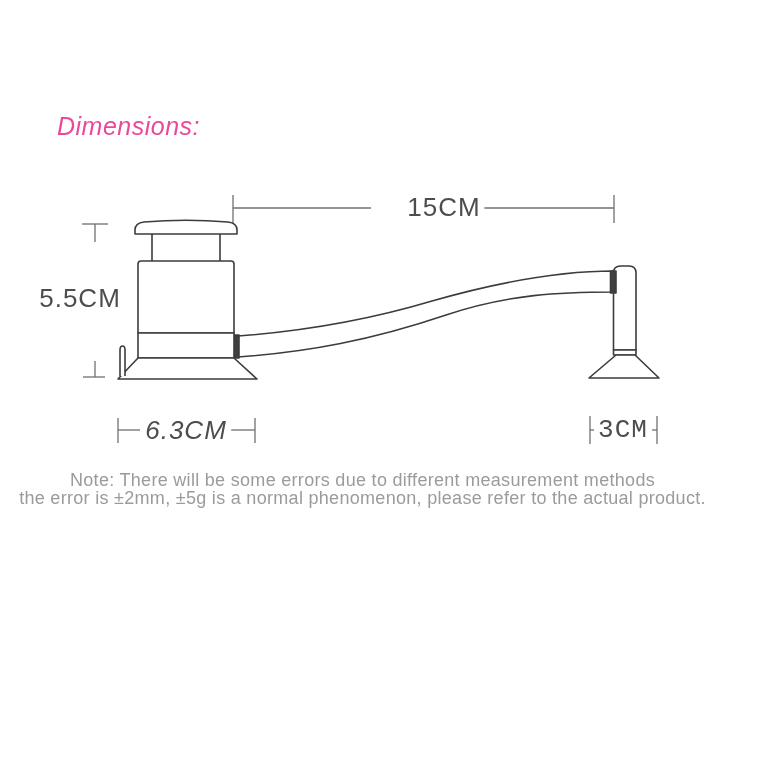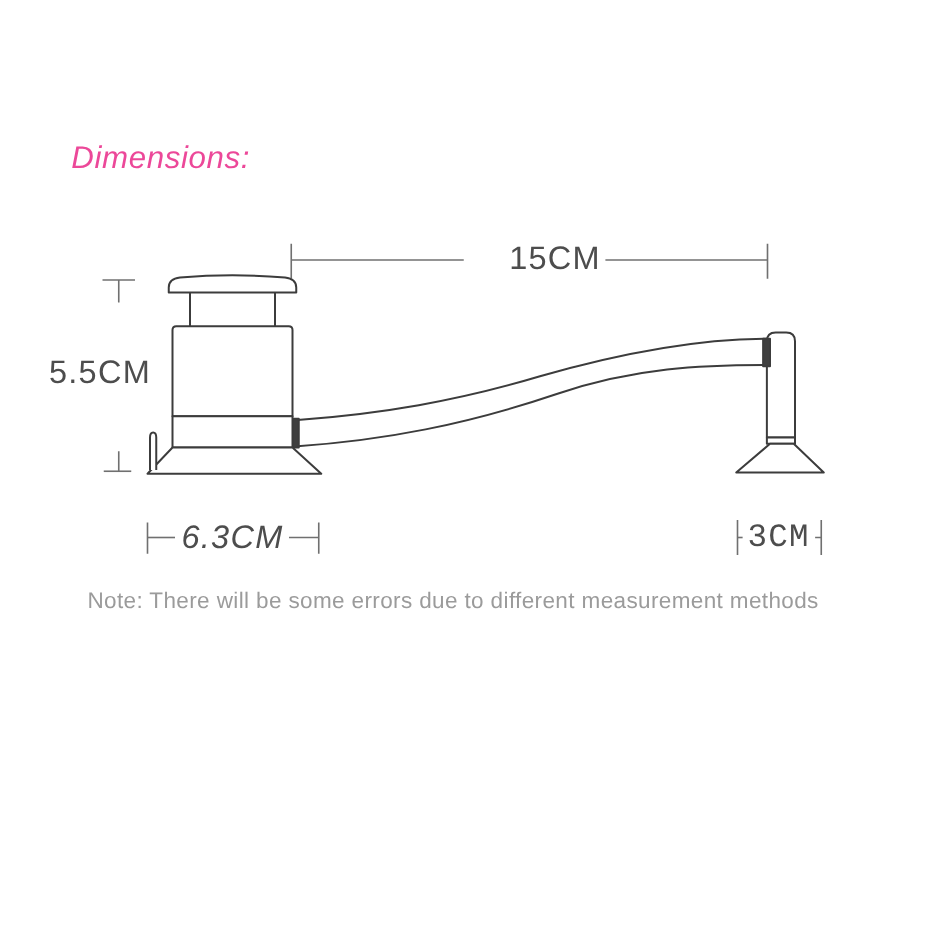--- a/index.html
+++ b/index.html
@@ -116,15 +116,16 @@
     </g>
   </svg>
 
   <div class="dim-label arm">15CM</div>
   <div class="dim-label height">5.5CM</div>
   <div class="dim-label base">6.3CM</div>
   <div class="dim-label small">3CM</div>
 
   <div class="note">
     <div>Note: There will be some errors due to different measurement methods</div>
+    <div>the error is ±2mm, ±5g is a normal phenomenon, please refer to the actual product.</div>
   </div>
 
 </div>
 
 </body></html>

